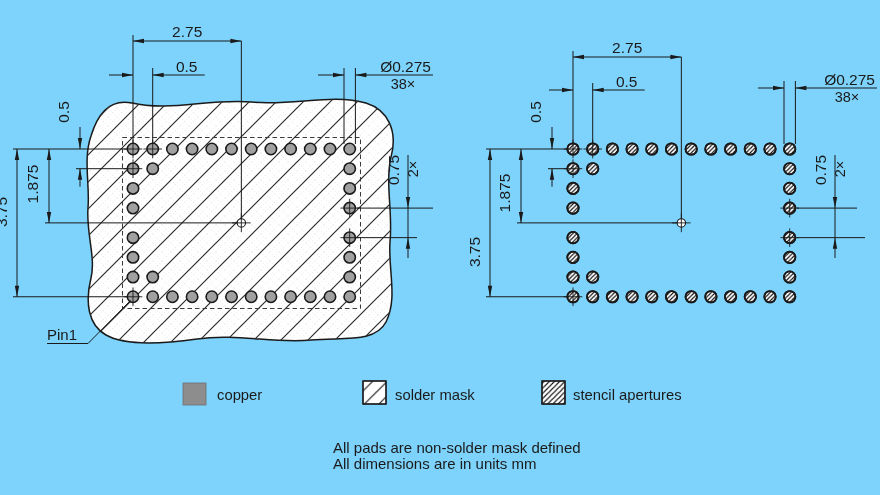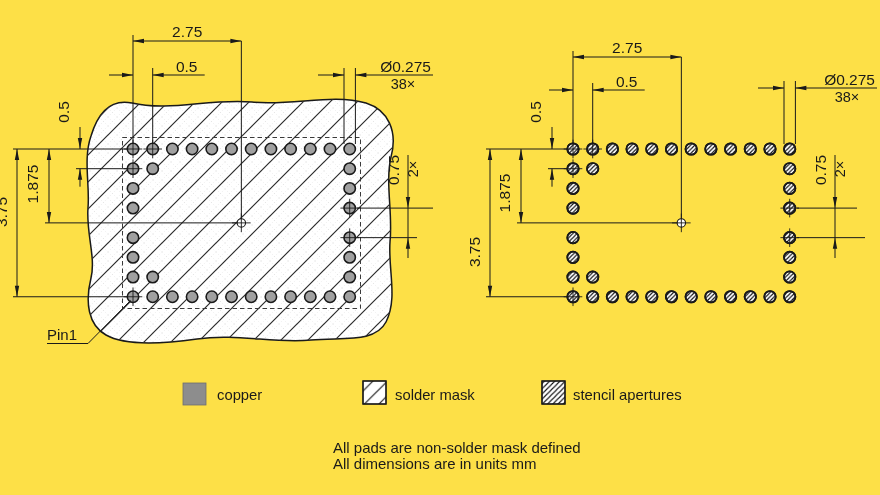--- a/index.html
+++ b/index.html
@@ -1,16 +1,16 @@
 <!DOCTYPE html>
 <html><head>
 <meta charset="utf-8">
 <style>
   html,body{margin:0;padding:0;background:#ffffff;}
-  .canvas{position:relative;width:880px;height:495px;background:#fde047;overflow:hidden;
+  .canvas{position:relative;width:880px;height:495px;background:#7dd3fc;overflow:hidden;
           font-family:"Liberation Sans", sans-serif;}
   svg text{font-family:"Liberation Sans", sans-serif;}
 </style>
 </head>
 <body>
 
 <div class="canvas">
 <svg id="drawing" width="880" height="495" viewBox="0 0 880 495">
   <defs>
     <pattern id="pat-hatch" patternUnits="userSpaceOnUse" width="27" height="27">

